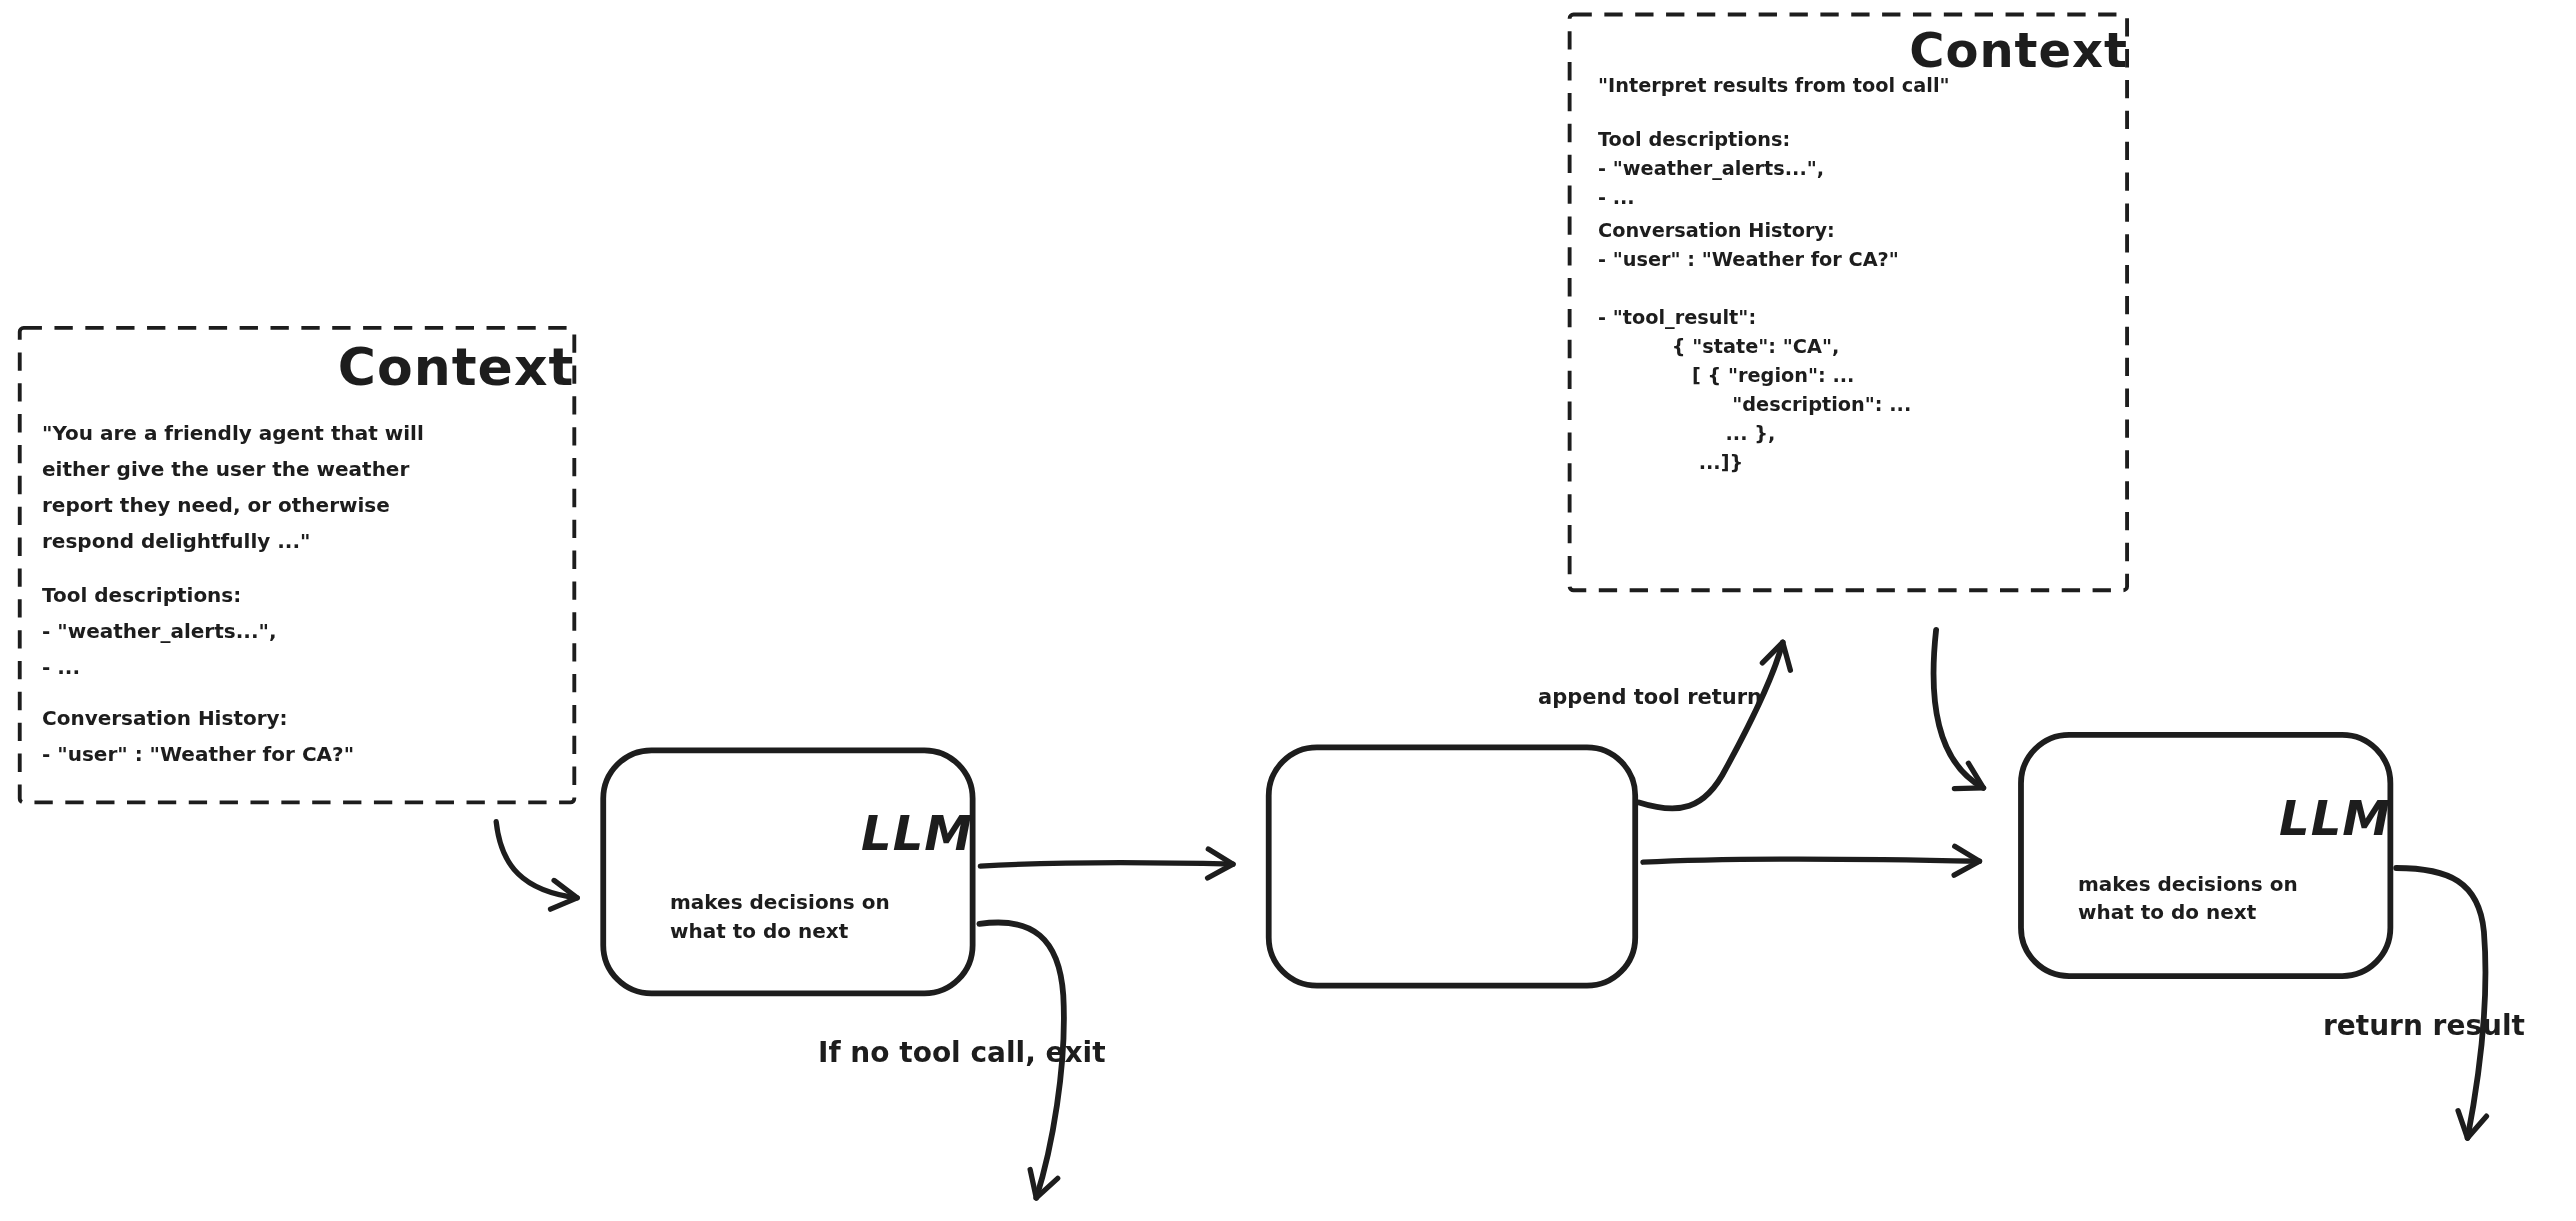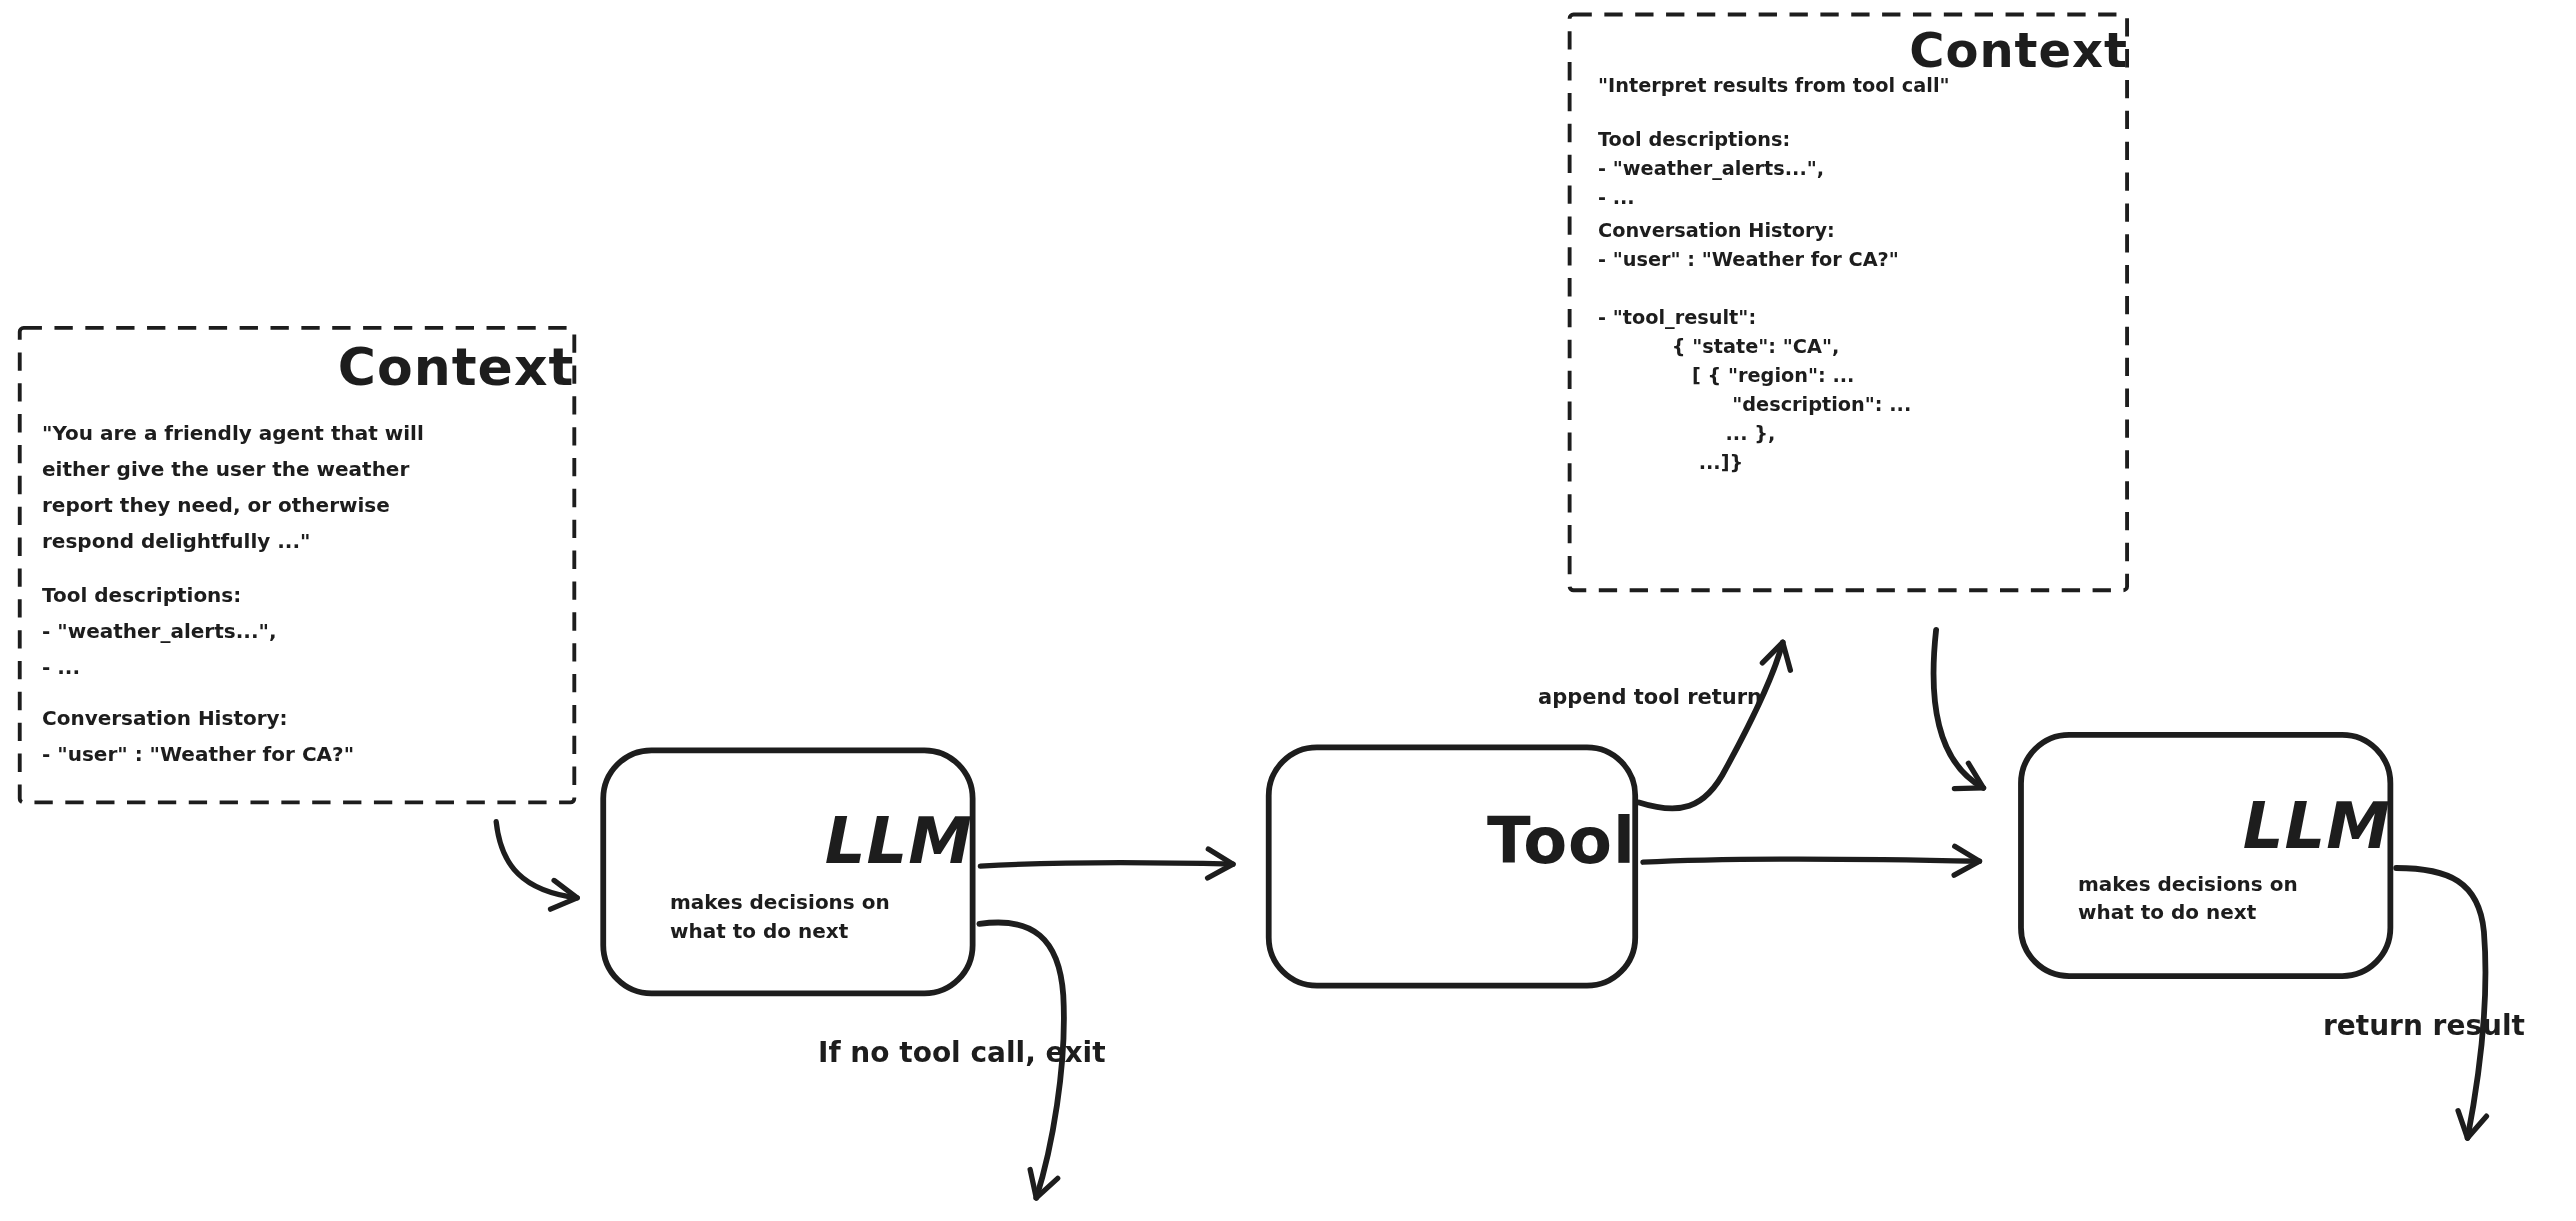--- a/index.html
+++ b/index.html
@@ -26,21 +26,21 @@
     white-space: pre-wrap;
     color: #1d1d1d;
   }
   .box-title {
     font-weight: 700;
     text-align: right;
     line-height: 1.05;
     letter-spacing: 1px;
   }
   .ctx-title { font-size: 52px; }
-  .node-title { font-size: 64px; }
+  .node-title { font-size: 48px; }
   .italic { font-style: italic; }
   .body-text {
     font-weight: 600;
     font-size: 20px;
     line-height: 36px;
   }
   .body-text-sm {
     font-weight: 600;
     font-size: 19.3px;
     line-height: 29px;
@@ -132,21 +132,20 @@
            { "state": "CA",
               [ { "region": ...
                     "description": ...
                    ... },
                ...]}</div>
 
   <div class="txt box-title node-title italic llm1-title">LLM</div>
   <div class="txt sub-text llm1-sub">makes decisions on
 what to do next</div>
 
-  <div class="txt box-title node-title tool-title">Tool</div>
 
   <div class="txt box-title node-title italic llm2-title">LLM</div>
   <div class="txt sub-text llm2-sub">makes decisions on
 what to do next</div>
 
   <div class="txt arrow-label lbl-append">append tool return</div>
   <div class="txt arrow-label lbl-exit">If no tool call, exit</div>
   <div class="txt arrow-label lbl-return">return result</div>
 
 </div>

